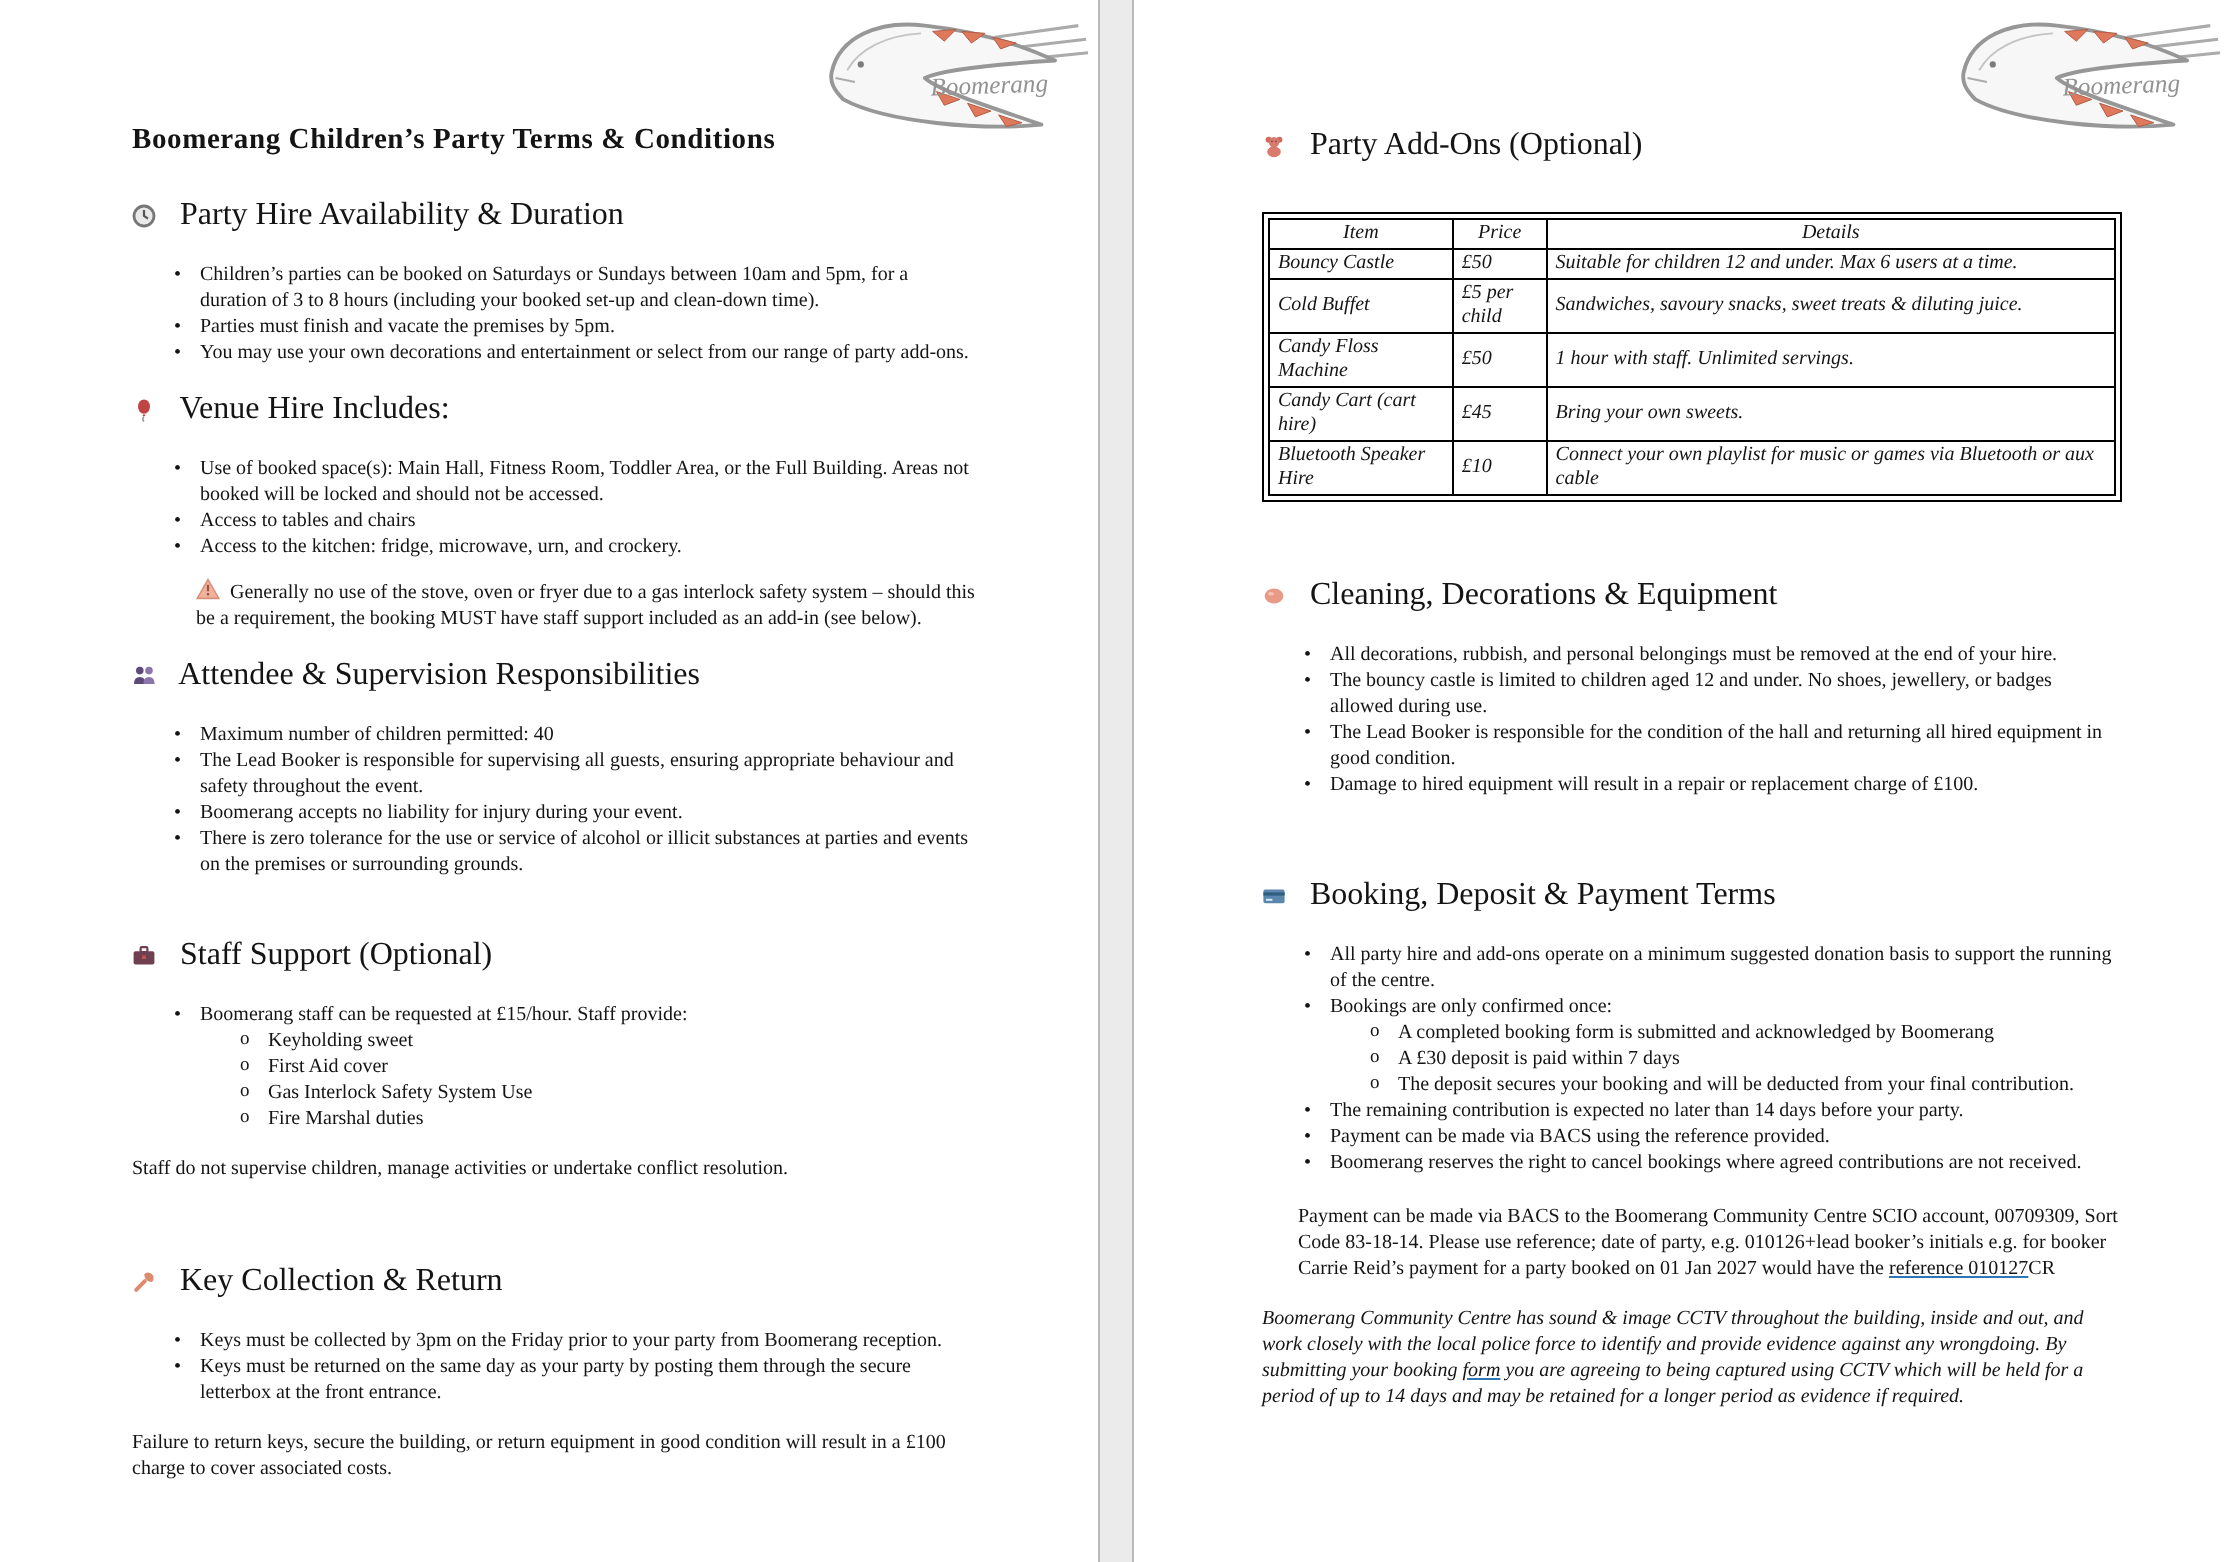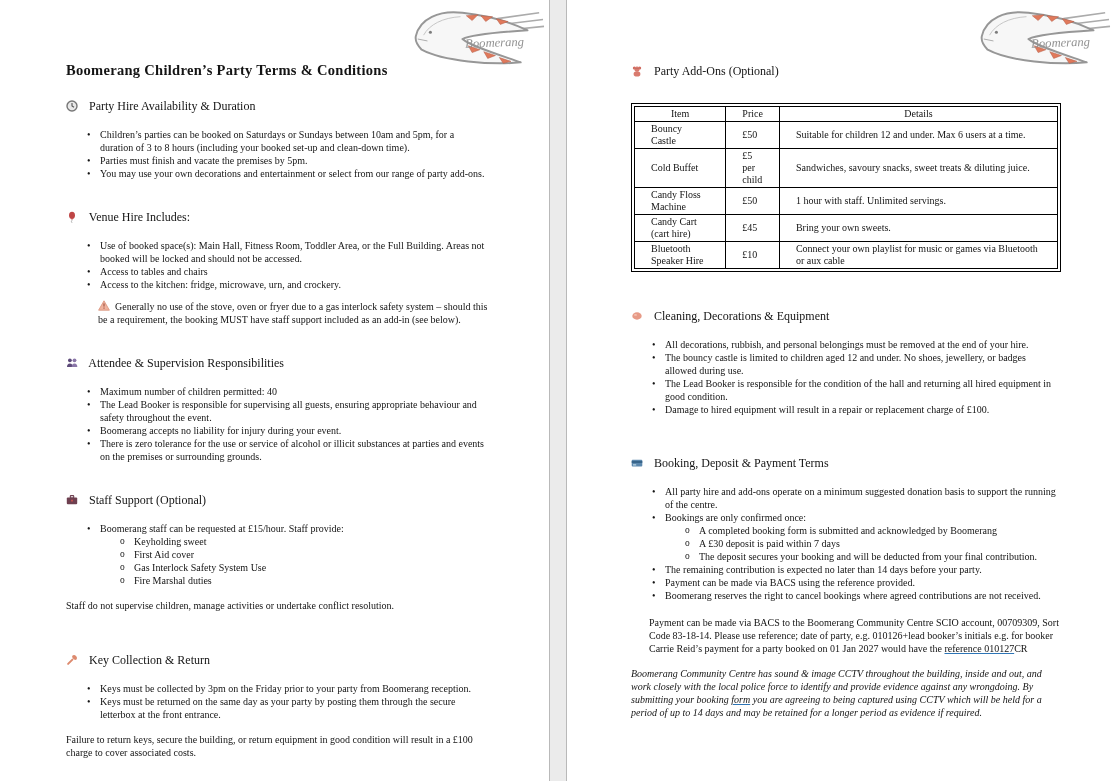--- a/index.html
+++ b/index.html
@@ -4,42 +4,42 @@
 <style>
   html,body{margin:0;padding:0;background:#ebebeb;}
   .canvas{position:relative;width:1115px;height:781px;overflow:hidden;background:#ebebeb;
           font-family:"Liberation Serif",serif;color:#141414;}
   .page{position:absolute;top:0;height:781px;background:#fff;box-sizing:border-box;}
   .page-left{left:0;width:550px;border-right:1px solid #b9b9b9;padding:62px 60px 0 66px;}
   .page-right{left:566px;width:549px;border-left:1px solid #b9b9b9;padding:64px 56px 0 64px;}
   .logo{position:absolute;top:6px;right:3px;width:136px;height:62px;}
   .doc-title{font-size:14.5px;font-weight:bold;letter-spacing:.3px;margin:0 0 20px 0;}
   .sec{margin:0;}
-  .h{font-size:12px;font-weight:normal;margin:0;display:block;}
+  .h{font-size:16px;font-weight:normal;margin:0;display:block;}
   .h .ic{display:inline-block;width:12px;height:12px;margin-right:8px;vertical-align:-2px;}
   .ic svg{width:12px;height:12px;display:block;}
   .blist{margin:14px 0 0 0;padding:0;list-style:none;font-size:10px;line-height:13px;}
   .blist>li{position:relative;padding-left:34px;}
   .blist>li::before{content:"\2022";position:absolute;left:21px;top:0;}
   .sub-list{margin:0;padding:0;list-style:none;}
   .sub-list>li{position:relative;padding-left:34px;}
   .sub-list>li::before{content:"o";position:absolute;left:20px;top:0;font-size:9.5px;}
   .note{margin-top:9px;padding-left:32px;font-size:10px;line-height:13px;}
   .note .ic{display:inline-block;width:12px;height:11px;margin-right:5px;vertical-align:-1px;}
   .note .ic svg{width:12px;height:11px;}
   .para{font-size:10px;line-height:13px;margin:12px 0 0 0;}
   .para.indent{padding-left:18px;margin-top:14px;}
   .para.italic{font-style:italic;margin-top:12px;}
   .u-link{text-decoration:underline;text-decoration-color:#2e75b6;color:#141414;}
   .u-grammar{text-decoration:underline;text-decoration-style:double;text-decoration-color:#3f76c8;}
   .tblwrap{display:inline-block;border:1px solid #000;padding:2px;margin-top:24px;background:#fff;}
   table.addons{border-collapse:collapse;width:424px;font-size:10px;line-height:12px;}
-  table.addons th,table.addons td{border:1px solid #000;padding:1px 16px;vertical-align:middle;}
+  table.addons th,table.addons td{border:1px solid #000;padding:1px 4px;vertical-align:middle;font-style:italic;}
   table.addons th{font-weight:normal;text-align:center;}
-  .mt22{margin-top:30px;} .mt30{margin-top:30px;} .mt33{margin-top:33px;}
+  .mt22{margin-top:13px;} .mt30{margin-top:30px;} .mt33{margin-top:33px;}
   .mt40{margin-top:40px;} .mt41{margin-top:41px;}
 </style>
 </head>
 <body>
 
 <div class="canvas">
 
   <div class="page page-left">
 
     <div class="logo">

